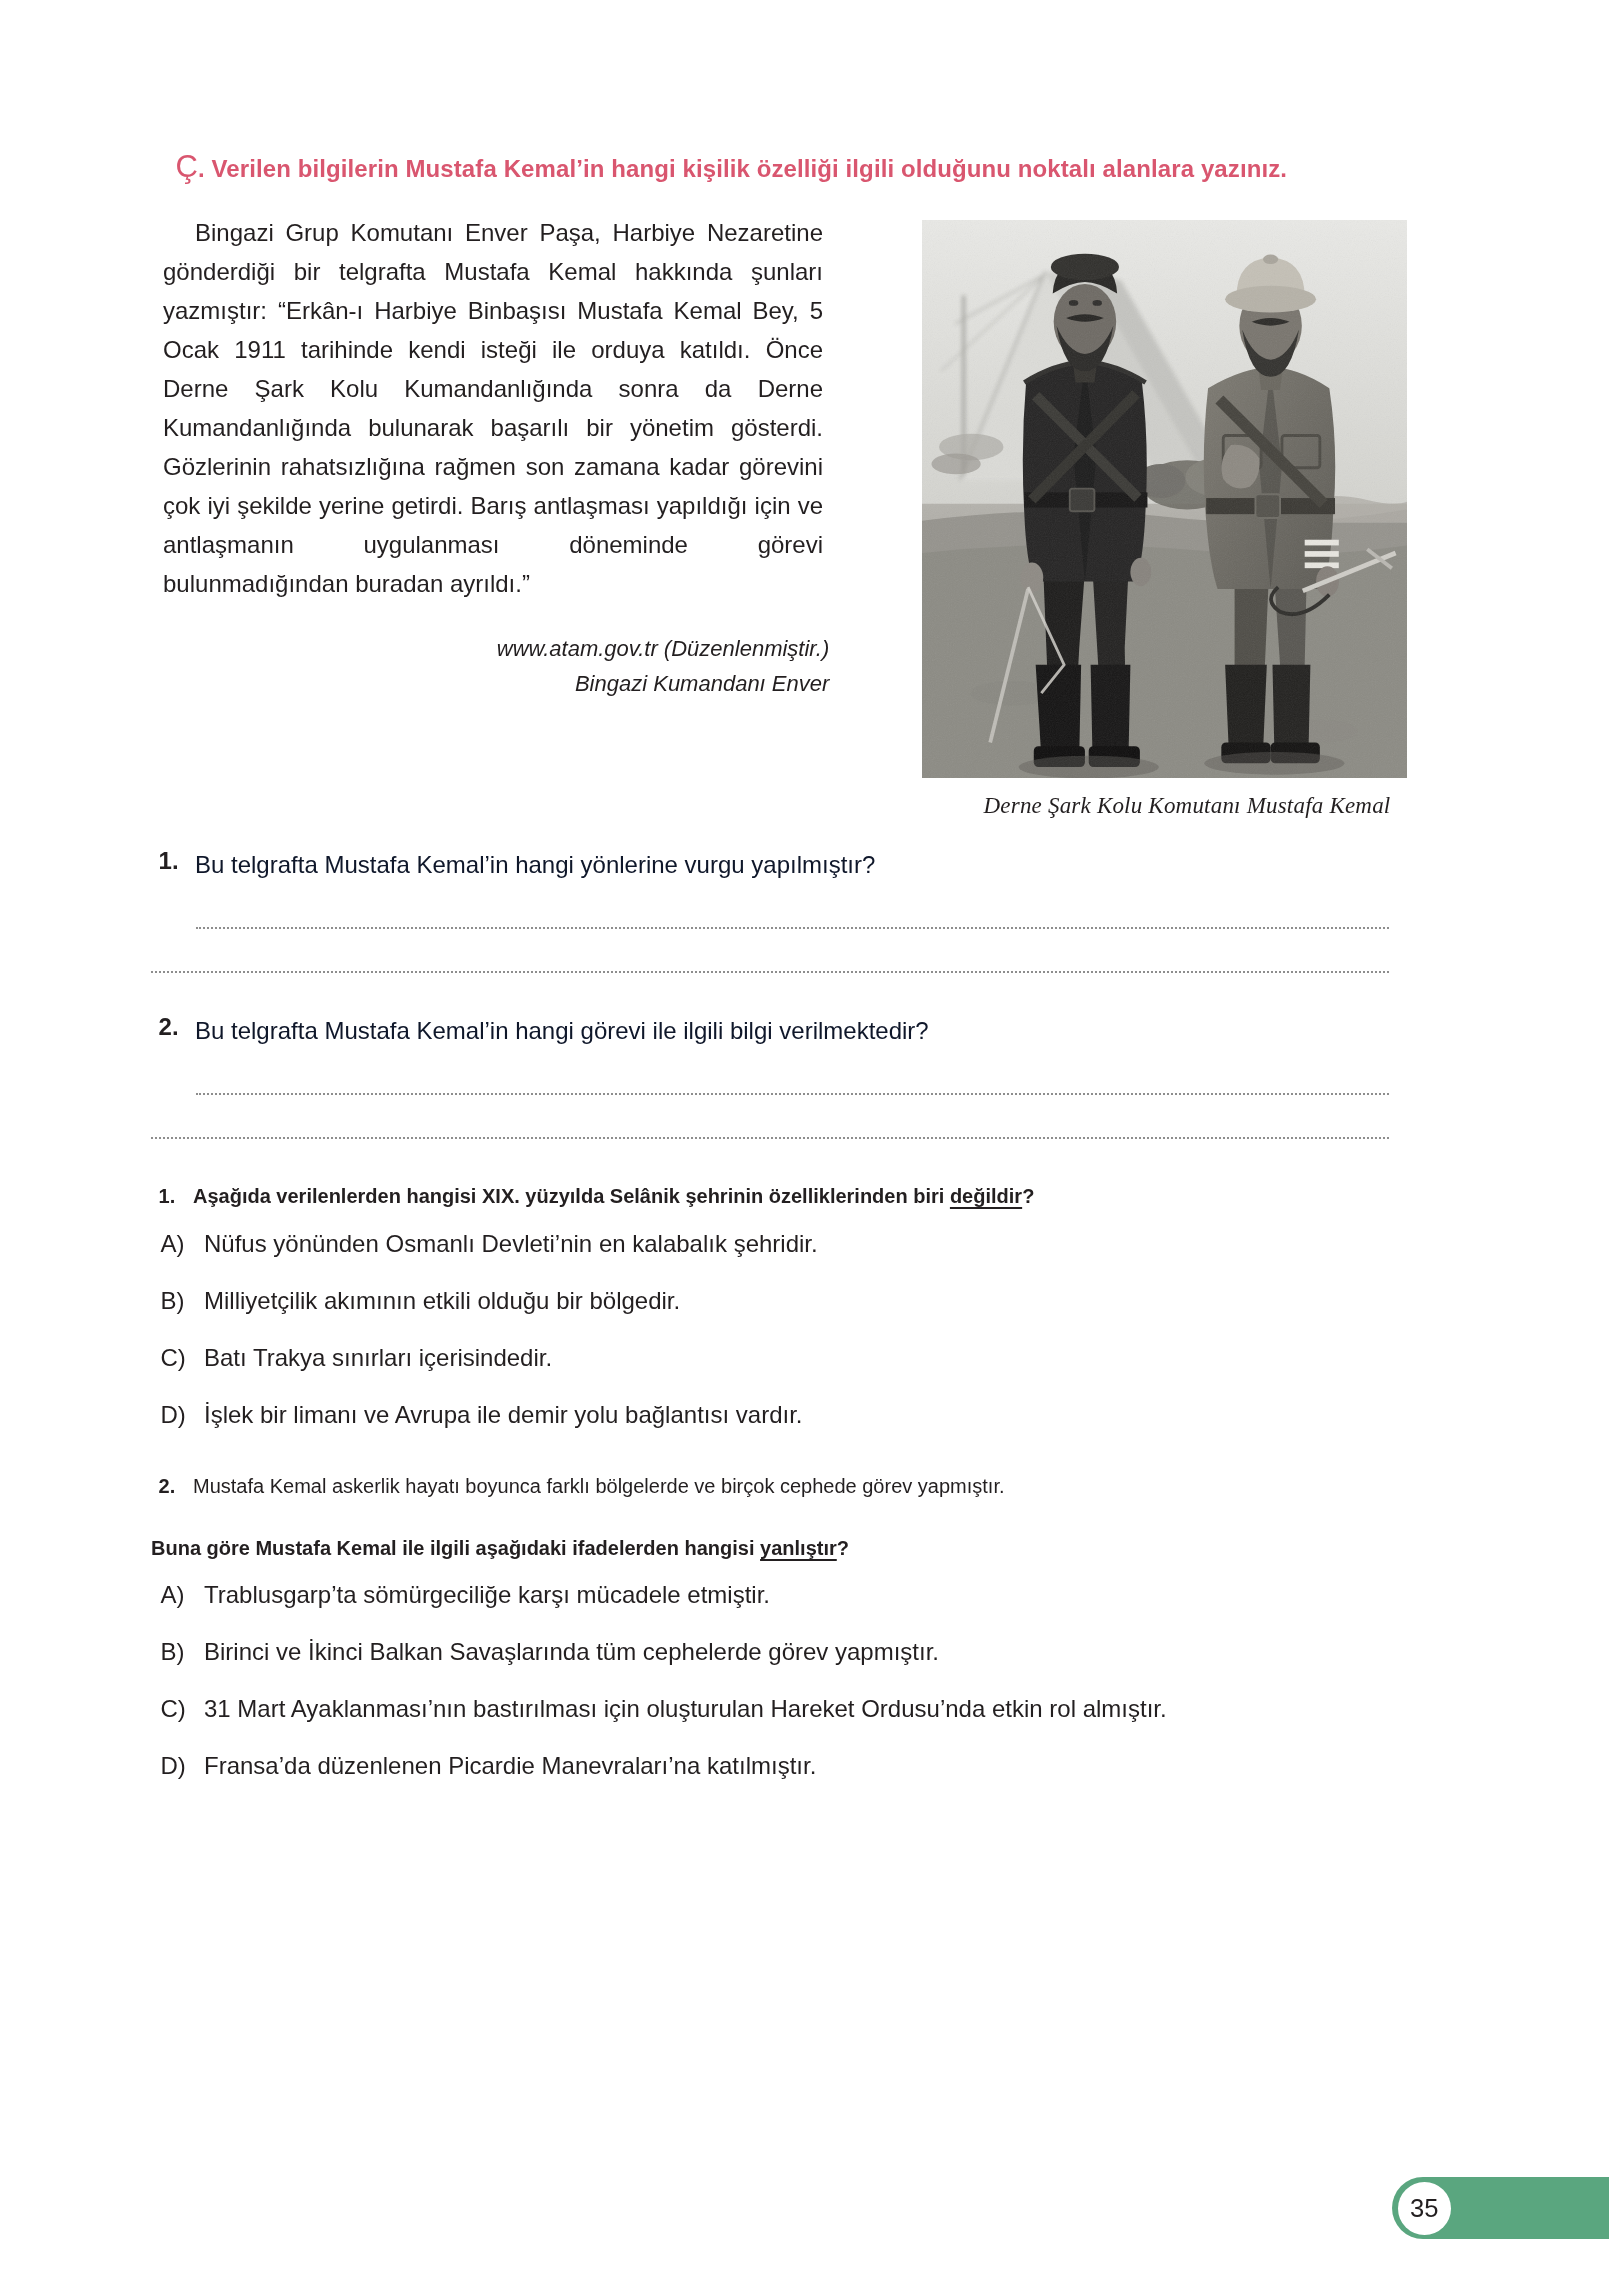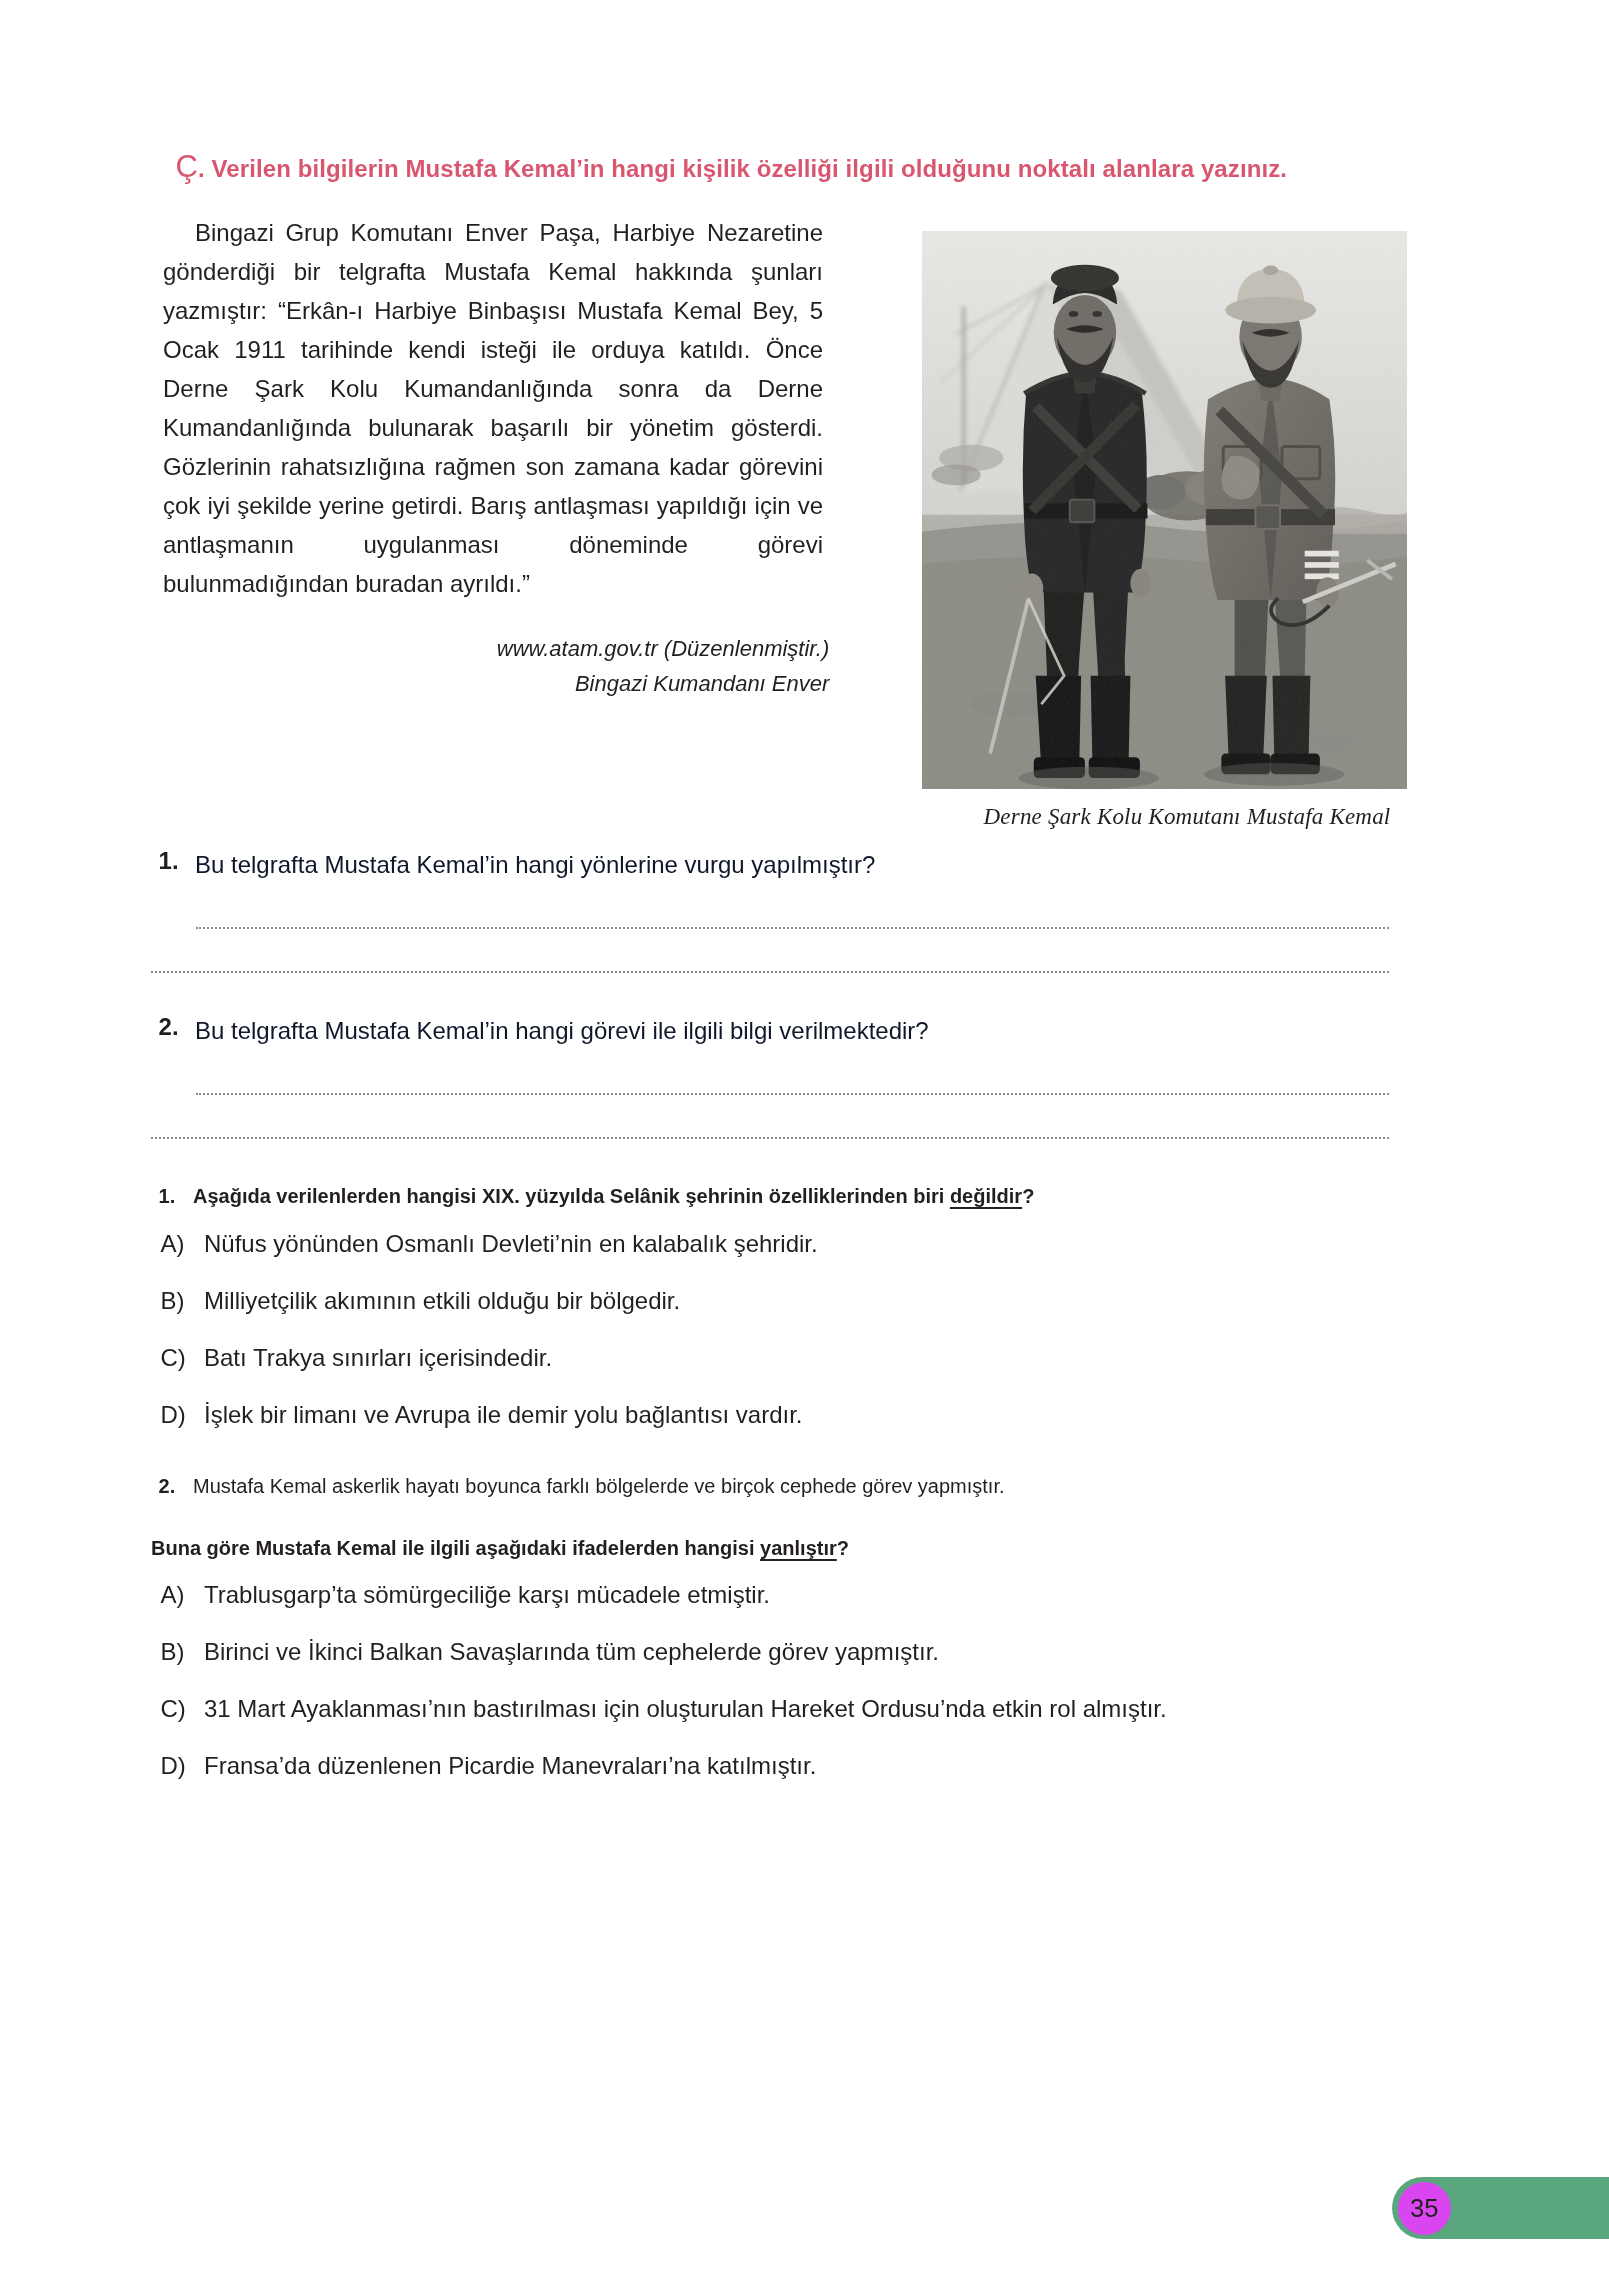--- a/index.html
+++ b/index.html
@@ -73,21 +73,21 @@
     font-size: 22px;
     line-height: 35px;
     color: #231f20;
     padding-right: 5.7px;
   }
 
   
   .photo-wrap {
     position: absolute;
     left: 771px;
-    top: 18px;
+    top: 7px;
     width: 530px;
   }
   .photo-frame {
     width: 485px;
     height: 558px;
     overflow: hidden;
     background: #c8c8c4;
     position: relative;
   }
   .photo-frame svg { display: block; width: 100%; height: 100%; }
@@ -176,21 +176,21 @@
     background: #5aa67f;
     border-radius: 31px 0 0 31px;
     display: flex;
     align-items: center;
   }
   .page-badge .circle {
     width: 53px;
     height: 53px;
     margin-left: 5.7px;
     border-radius: 50%;
-    background: #d946ef;
+    background: #ffffff;
     display: flex;
     align-items: center;
     justify-content: center;
     font-size: 25.6px;
     color: #231f20;
     font-family: "Liberation Sans", sans-serif;
   }
 </style>
 </head>
 <body>

